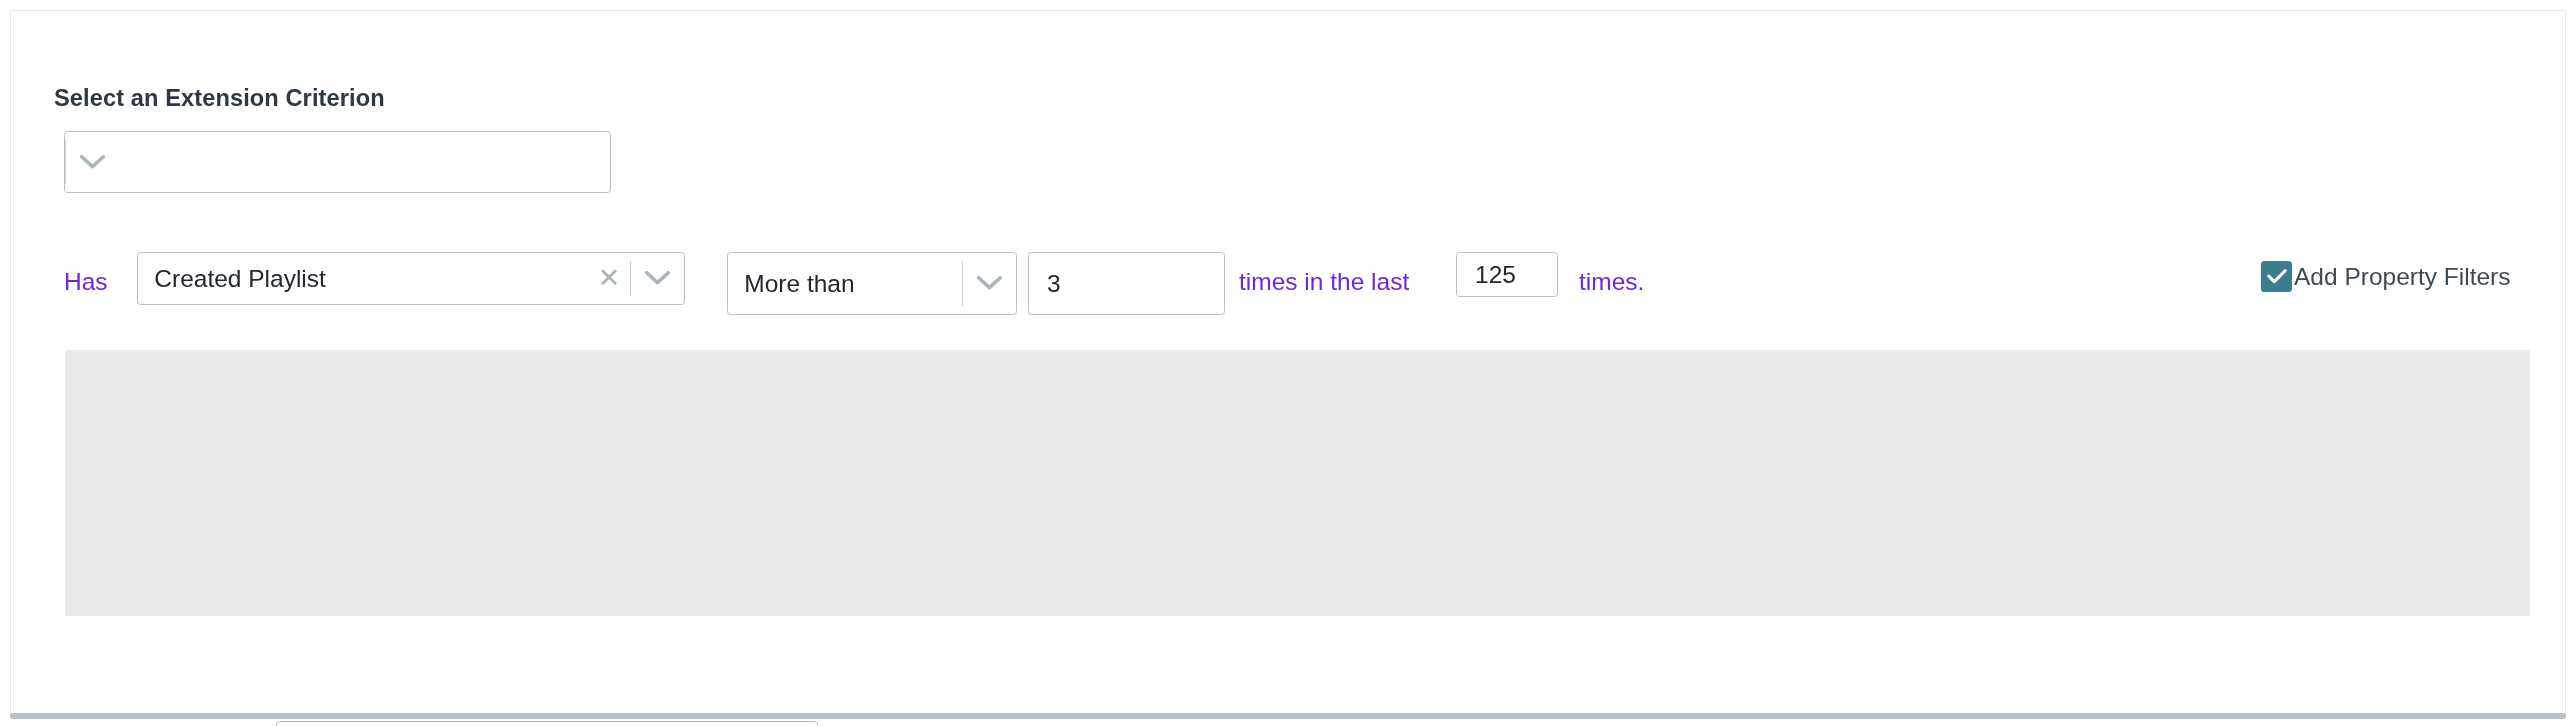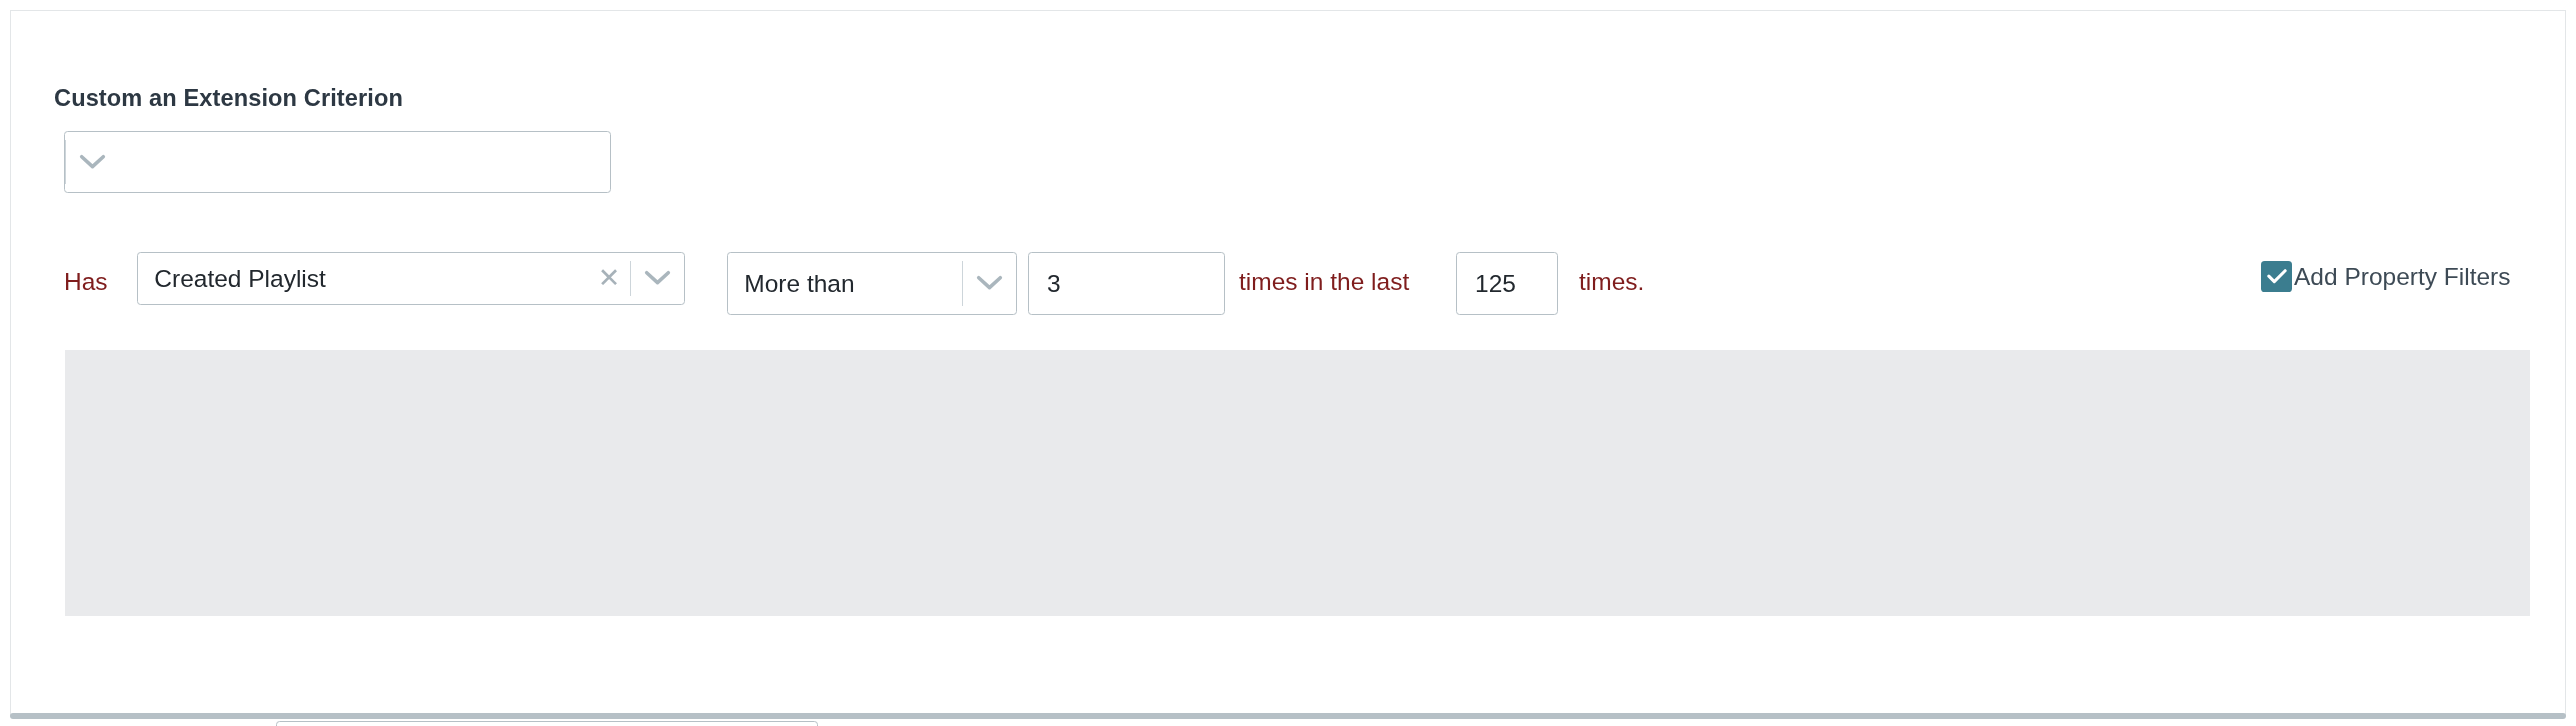--- a/index.html
+++ b/index.html
@@ -93,34 +93,34 @@
     font-size: 27px;
     line-height: 1;
     color: #a7b2b9;
     cursor: pointer;
     font-family: "Liberation Sans", sans-serif;
   }
 
   .plain {
     position: absolute;
     font-size: 24.5px;
-    color: #7f1d1d;
+    color: #6d28d9;
     white-space: nowrap;
   }
 
   
   #criterion-select { left: 53px; top: 120px; width: 547px; height: 62px; }
 
   
   #has-label        { left: 53px;  top: 257px; }
   #event-select     { left: 126px; top: 241px; width: 548px; height: 53px; justify-content: space-between; }
   #comparator-select{ left: 700px; top: 241px; width: 290px; height: 63px; margin-left: 16px; }
   #count-input      { left: 1017px; top: 241px; width: 197px; height: 63px; }
   #times-text       { left: 1228px; top: 257px; }
-  #days-input       { left: 1445px; top: 241px; width: 102px; height: 63px; }
+  #days-input       { left: 1445px; top: 241px; width: 102px; height: 45px; }
   #days-text        { left: 1568px; top: 257px; }
 
   
   .chk-wrap {
     position: absolute;
     left: 2250px;
     top: 250px;
     display: flex;
     align-items: center;
     gap: 2px;
@@ -151,21 +151,21 @@
     height: 266px;
     background: #e9eaec;
   }
   #nested-select { left: 211px; top: 371px; width: 542px; height: 63px; }
 </style>
 </head>
 <body>
 
 <div class="page">
 
-  <div class="section-label">Custom an Extension Criterion</div>
+  <div class="section-label">Select an Extension Criterion</div>
 
   <div class="field" id="criterion-select">
     <span class="sep"></span>
     <span class="chev">
       <svg width="27" height="16.3" viewBox="0 0 30 18">
         <polyline points="3,3 15,14 27,3" fill="none" stroke="#aab6bd" stroke-width="4" stroke-linecap="round" stroke-linejoin="round"></polyline>
       </svg>
     </span>
   </div>
 

